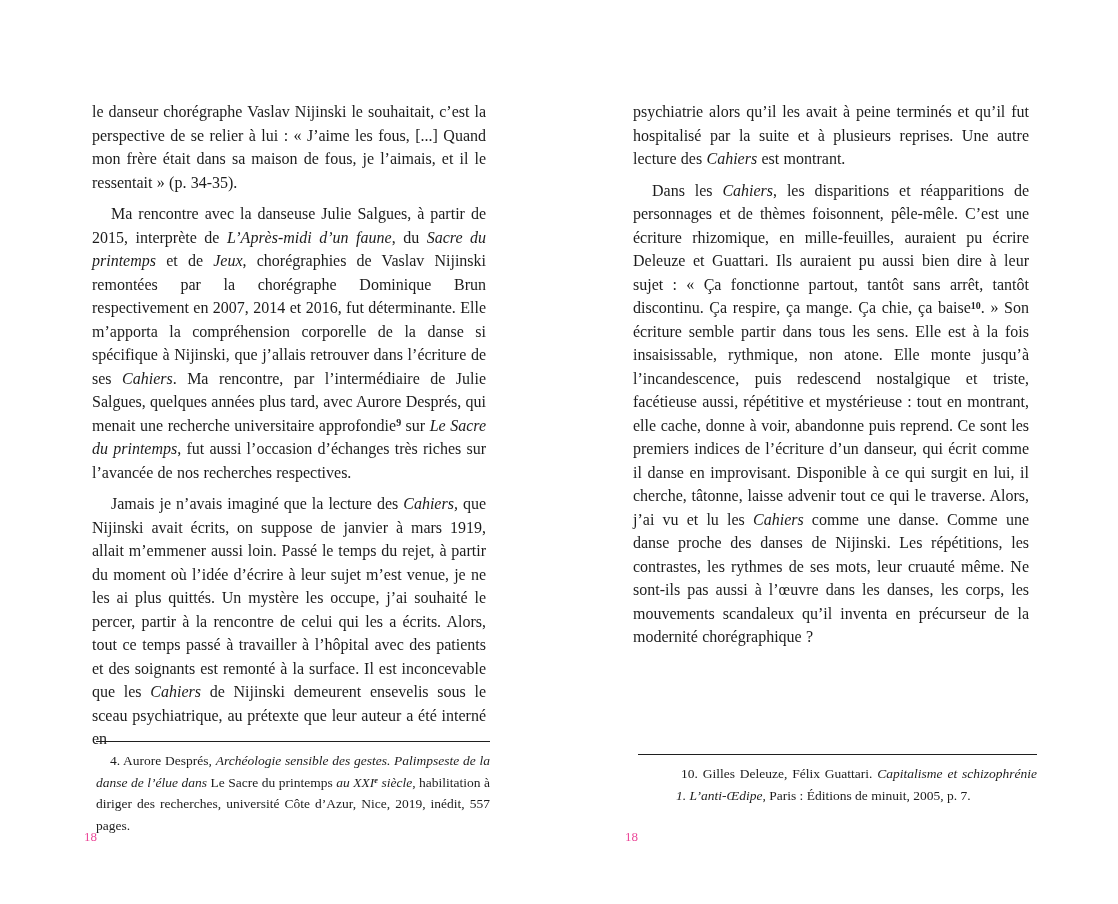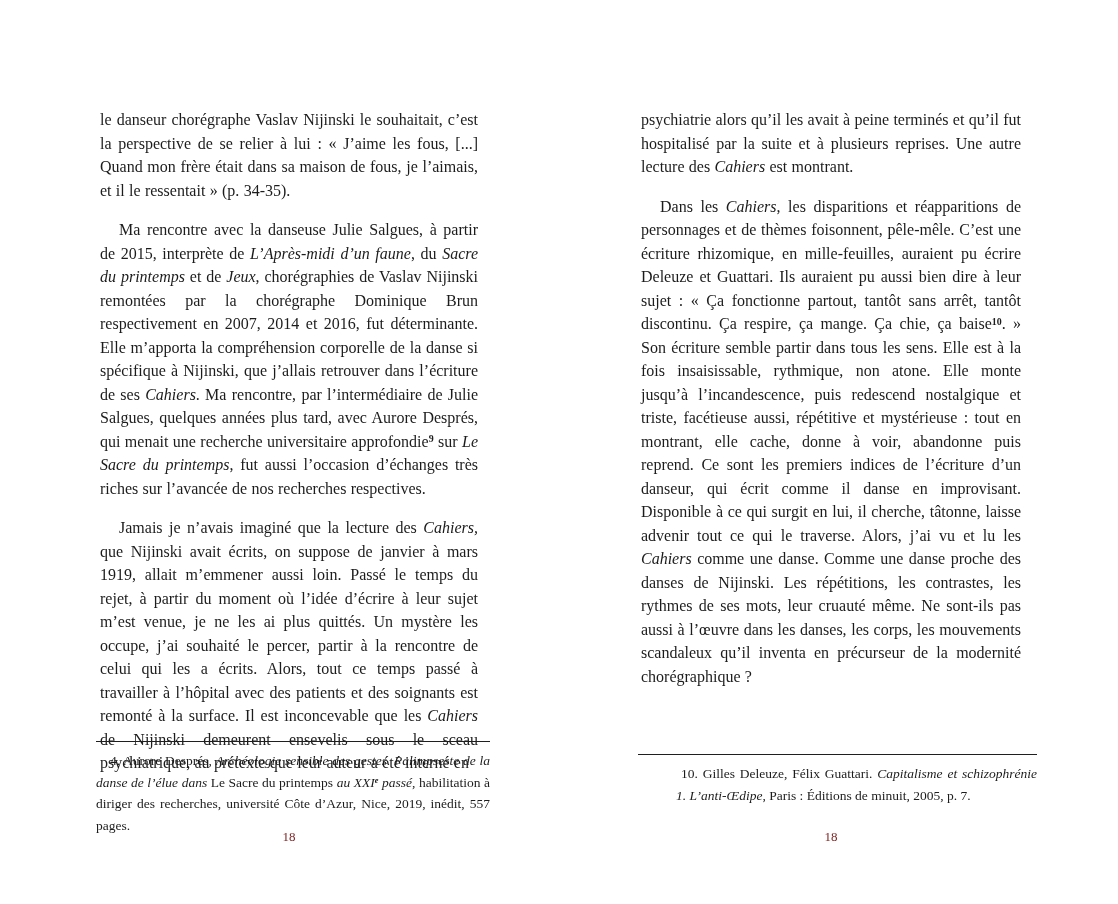--- a/index.html
+++ b/index.html
@@ -14,21 +14,21 @@
     font-family: "Liberation Serif", "DejaVu Serif", serif;
     color: #1c1c1c;
     overflow: hidden;
   }
   .page-body {
     position: absolute;
   }
   .page-body-left  { left: 84px;  top: 92px; width: 410px; }
   .page-body-right { left: 625px; top: 92px; width: 412px; }
   .para {
-    margin: 16px;
+    margin: 8px;
     font-size: 16px;
     line-height: 23.5px;
     text-align: justify;
     hyphens: auto;
     -webkit-hyphens: auto;
     word-spacing: 0.02em;
   }
   .para.indent { text-indent: 19px; }
   .it { font-style: italic; }
   .sup {
@@ -56,41 +56,41 @@
     text-align: justify;
     hyphens: auto;
     -webkit-hyphens: auto;
   }
   .footnote-left  .fn-text { text-indent: 14px; }
   .footnote-right .fn-text { text-indent: 5px; margin-left: 38px; }
   .pagenum {
     position: absolute;
     top: 829px;
     font-size: 13px;
-    text-align: center;
-    color: #7f1d1d;
+    text-align: left;
+    color: #ec4899;
   }
   .pagenum-left  { left: 84px;  width: 410px; }
   .pagenum-right { left: 625px; width: 412px; }
 </style>
 </head>
 <body>
 
 <main>
 
   <section>
     <div class="page-body page-body-left">
         <p class="para"><span>le danseur chorégraphe Vaslav Nijinski le souhaitait, c’est la perspective de se relier à lui : « J’aime les fous, [...] Quand mon frère était dans sa maison de fous, je l’aimais, et il le ressentait » (p. 34-35).</span></p>
         <p class="para indent"><span>Ma rencontre avec la danseuse Julie Salgues, à partir de 2015, interprète de </span><span class="it">L’Après-midi d’un faune</span><span>, du </span><span class="it">Sacre du printemps</span><span> et de </span><span class="it">Jeux</span><span>, chorégraphies de Vaslav Nijinski remontées par la chorégraphe Dominique Brun respectivement en 2007, 2014 et 2016, fut déterminante. Elle m’apporta la compréhension corporelle de la danse si spécifique à Nijinski, que j’allais retrouver dans l’écriture de ses </span><span class="it">Cahiers</span><span>. Ma rencontre, par l’intermédiaire de Julie Salgues, quelques années plus tard, avec Aurore Després, qui menait une recherche universitaire approfondie</span><sup class="sup">9</sup><span> sur </span><span class="it">Le Sacre du printemps</span><span>, fut aussi l’occasion d’échanges très riches sur l’avancée de nos recherches respectives.</span></p>
         <p class="para indent"><span>Jamais je n’avais imaginé que la lecture des </span><span class="it">Cahiers,</span><span> que Nijinski avait écrits, on suppose de janvier à mars 1919, allait m’emmener aussi loin. Passé le temps du rejet, à partir du moment où l’idée d’écrire à leur sujet m’est venue, je ne les ai plus quittés. Un mystère les occupe, j’ai souhaité le percer, partir à la rencontre de celui qui les a écrits. Alors, tout ce temps passé à travailler à l’hôpital avec des patients et des soignants est remonté à la surface. Il est inconcevable que les </span><span class="it">Cahiers</span><span> de Nijinski demeurent ensevelis sous le sceau psychiatrique, au prétexte que leur auteur a été interné en</span></p>
       </div>
 
     <div class="footnote footnote-left">
       <div class="fn-rule"></div>
-      <p class="fn-text"><span>4. Aurore Després, </span><span class="it">Archéologie sensible des gestes. Palimpseste de la danse de l’élue dans</span><span> Le Sacre du printemps </span><span class="it">au XXI</span><sup class="it sup">e</sup><span class="it"> passé</span><span>, habilitation à diriger des recherches, université Côte d’Azur, Nice, 2019, inédit, 557 pages.</span></p>
+      <p class="fn-text"><span>4. Aurore Després, </span><span class="it">Archéologie sensible des gestes. Palimpseste de la danse de l’élue dans</span><span> Le Sacre du printemps </span><span class="it">au XXI</span><sup class="it sup">e</sup><span class="it"> siècle</span><span>, habilitation à diriger des recherches, université Côte d’Azur, Nice, 2019, inédit, 557 pages.</span></p>
     </div>
 
     <div class="pagenum pagenum-left">18</div>
   </section>
 
   <section>
     <div class="page-body page-body-right">
         <p class="para"><span>psychiatrie alors qu’il les avait à peine terminés et qu’il fut hospitalisé par la suite et à plusieurs reprises. Une autre lecture des </span><span class="it">Cahiers</span><span> est montrant.</span></p>
         <p class="para indent"><span>Dans les </span><span class="it">Cahiers</span><span>, les disparitions et réapparitions de personnages et de thèmes foisonnent, pêle-mêle. C’est une écriture rhizomique, en mille-feuilles, auraient pu écrire Deleuze et Guattari. Ils auraient pu aussi bien dire à leur sujet : « Ça fonctionne partout, tantôt sans arrêt, tantôt discontinu. Ça respire, ça mange. Ça chie, ça baise</span><sup class="sup">10</sup><span>. » Son écriture semble partir dans tous les sens. Elle est à la fois insaisissable, rythmique, non atone. Elle monte jusqu’à l’incandescence, puis redescend nostalgique et triste, facétieuse aussi, répétitive et mystérieuse : tout en montrant, elle cache, donne à voir, abandonne puis reprend. Ce sont les premiers indices de l’écriture d’un danseur, qui écrit comme il danse en improvisant. Disponible à ce qui surgit en lui, il cherche, tâtonne, laisse advenir tout ce qui le traverse. Alors, j’ai vu et lu les </span><span class="it">Cahiers</span><span> comme une danse. Comme une danse proche des danses de Nijinski. Les répétitions, les contrastes, les rythmes de ses mots, leur cruauté même. Ne sont-ils pas aussi à l’œuvre dans les danses, les corps, les mouvements scandaleux qu’il inventa en précurseur de la modernité chorégraphique ?</span></p>
       </div>

